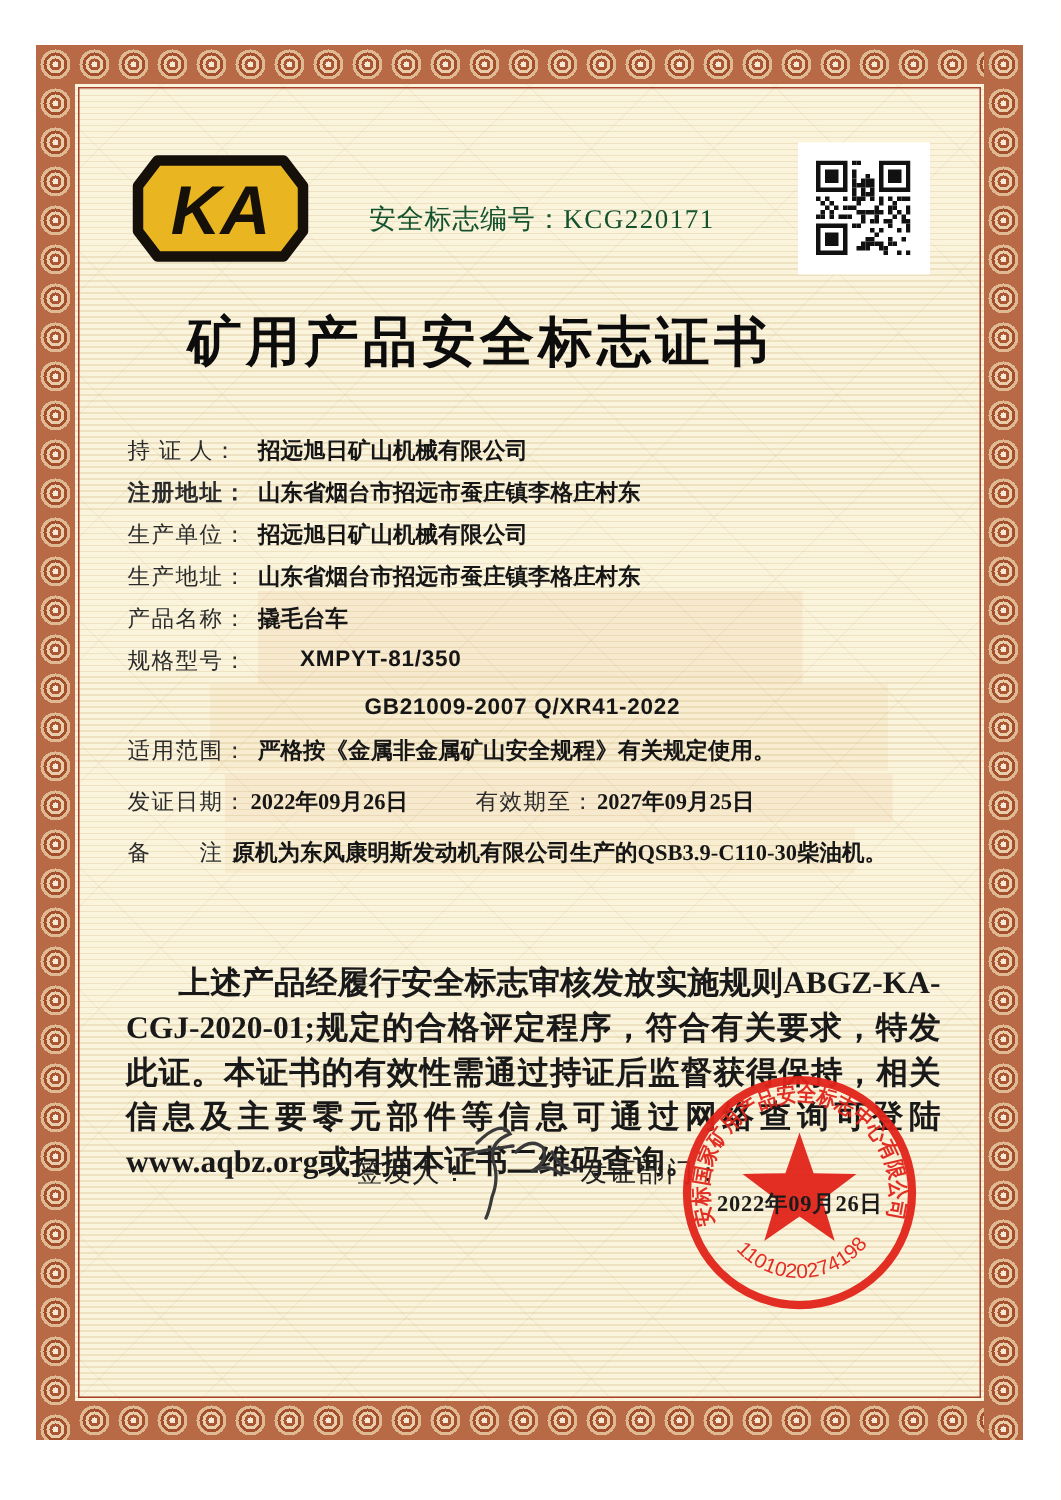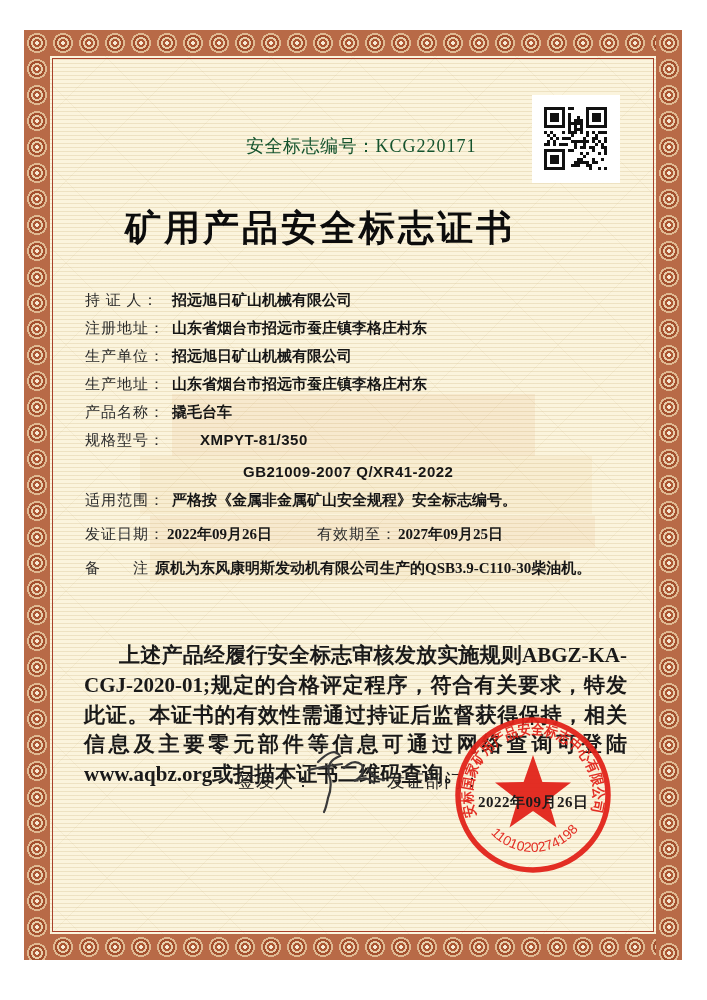--- a/index.html
+++ b/index.html
@@ -58,20 +58,26 @@
     <div class="band left"></div>
     <div class="band right"></div>
     <div class="innerline"></div>
   </div>
 
   <div class="hl" style="left:172px;top:394px;width:363px;height:62px;"></div>
   <div class="hl" style="left:140px;top:456px;width:452px;height:58px;opacity:.7;"></div>
   <div class="hl" style="left:150px;top:516px;width:445px;height:32px;"></div>
   <div class="hl" style="left:150px;top:552px;width:420px;height:30px;opacity:.7;"></div>
 
+  <div class="ka-logo">
+    <svg width="118" height="72" viewBox="0 0 118 72">
+      <path d="M17,4 L101,4 L114,21 L114,51 L101,68 L17,68 L4,51 L4,21 Z" fill="#e9b621" stroke="#15100a" stroke-width="7" stroke-linejoin="round"></path>
+      <text x="59" y="53" text-anchor="middle" font-size="46" font-weight="bold" font-style="italic" fill="#15100a" font-family="Liberation Sans, sans-serif">KA</text>
+    </svg>
+  </div>
 
   <div class="serial">
     <span>安全标志编号：</span><span class="num">KCG220171</span>
   </div>
 
   <div class="qrbox">
     <svg width="63" height="63" viewBox="0 0 63 63">
         <g id="qr-modules" fill="#111">
           <rect x="24" y="0" width="3" height="3"></rect>
           <rect x="27" y="0" width="3" height="3"></rect>
@@ -187,39 +193,39 @@
           <rect x="6" y="48" width="9" height="9" fill="#111"></rect>
         </g>
       </svg>
   </div>
 
   <div class="title">矿用产品安全标志证书</div>
 
   <div class="lab" style="left:85px;top:291px;">持 证 人：</div>
   <div class="val" style="left:172px;top:291px;">招远旭日矿山机械有限公司</div>
 
-  <div class="lab" style="left:85px;top:319px;">注册地址：</div>
+  <div class="lab" style="left:85px;top:319px;font-weight:bold;">注册地址：</div>
   <div class="val" style="left:172px;top:319px;">山东省烟台市招远市蚕庄镇李格庄村东</div>
 
   <div class="lab" style="left:85px;top:347px;">生产单位：</div>
   <div class="val" style="left:172px;top:347px;">招远旭日矿山机械有限公司</div>
 
   <div class="lab" style="left:85px;top:375px;">生产地址：</div>
   <div class="val" style="left:172px;top:375px;">山东省烟台市招远市蚕庄镇李格庄村东</div>
 
   <div class="lab" style="left:85px;top:403px;">产品名称：</div>
   <div class="val" style="left:172px;top:403px;">撬毛台车</div>
 
   <div class="lab" style="left:85px;top:431px;">规格型号：</div>
   <div class="val latin" style="left:172px;top:431px;padding-left:28px;">XMPYT-81/350</div>
 
   <div class="val latin" style="left:243px;top:463px;">GB21009-2007 Q/XR41-2022</div>
 
   <div class="lab" style="left:85px;top:491px;">适用范围：</div>
-  <div class="val" style="left:172px;top:491px;">严格按《金属非金属矿山安全规程》安全标志编号。</div>
+  <div class="val" style="left:172px;top:491px;">严格按《金属非金属矿山安全规程》有关规定使用。</div>
 
   <div class="lab" style="left:85px;top:525px;">发证日期：</div>
   <div class="val" style="left:167px;top:525px;">2022年09月26日</div>
   <div class="lab" style="left:317px;top:525px;">有效期至：</div>
   <div class="val" style="left:398px;top:525px;">2027年09月25日</div>
 
   <div class="lab" style="left:85px;top:559px;">备　　注：</div>
   <div class="val" style="left:155px;top:559px;">原机为东风康明斯发动机有限公司生产的QSB3.9-C110-30柴油机。</div>
 
   <div class="statement">上述产品经履行安全标志审核发放实施规则ABGZ-KA-CGJ-2020-01;规定的合格评定程序，符合有关要求，特发此证。本证书的有效性需通过持证后监督获得保持，相关信息及主要零元部件等信息可通过网络查询可登陆www.aqbz.org或扫描本证书二维码查询。</div>

